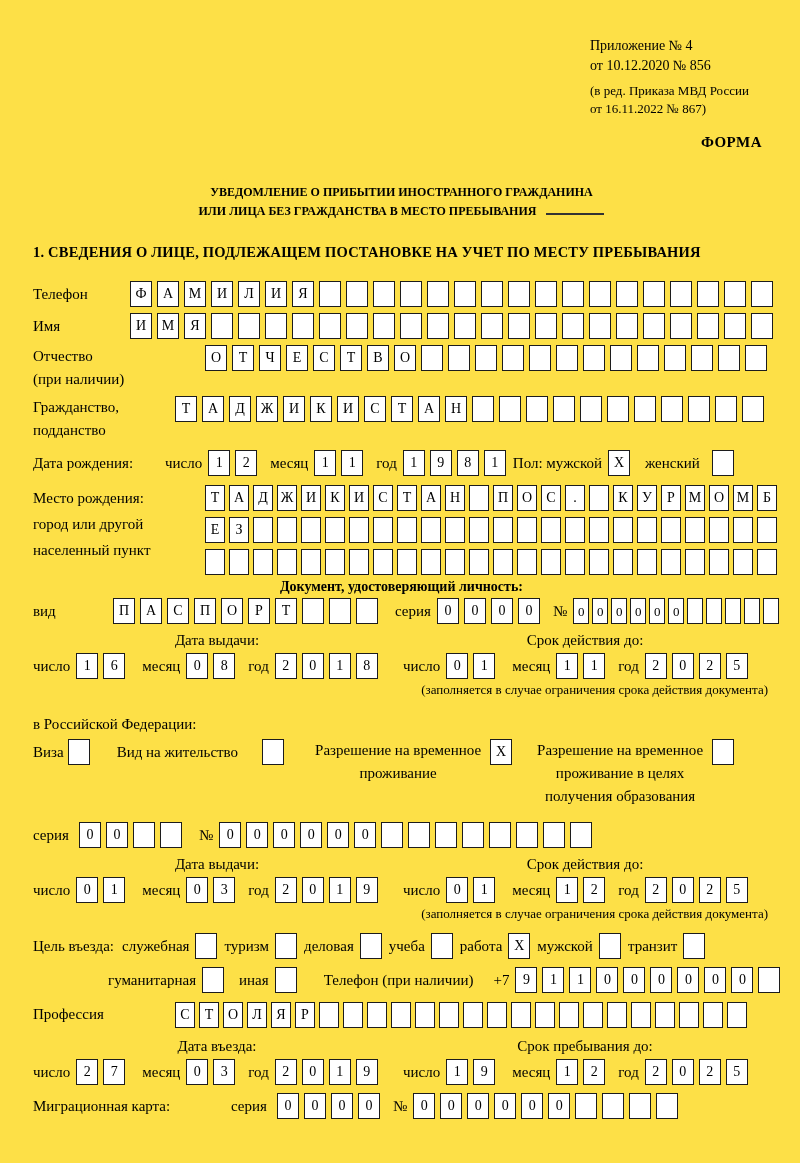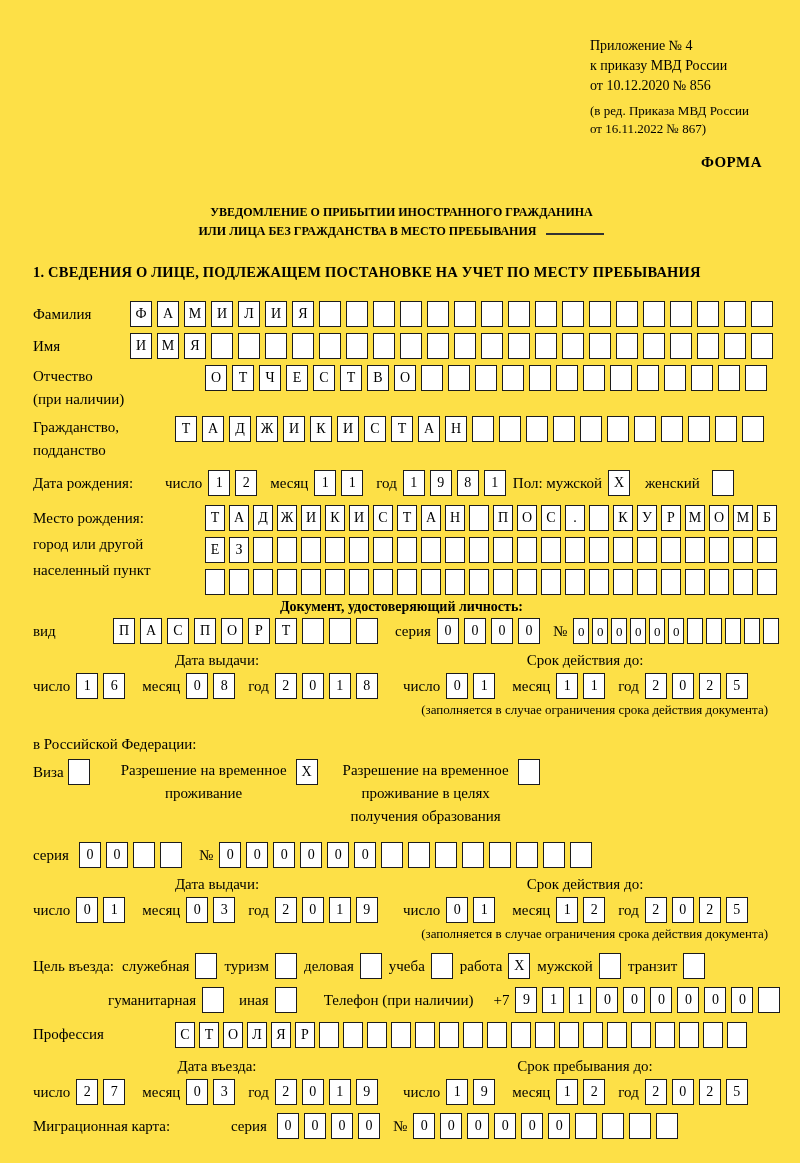--- a/index.html
+++ b/index.html
@@ -52,41 +52,40 @@
   .indent75{margin-left:75px;}
   .doc-head{text-align:center;font-weight:bold;font-size:14px;margin-top:4px;}
 </style>
 </head>
 <body>
 
 <div class="page">
 
   <div class="appendix">
     <div>Приложение № 4</div>
-    <div>к приказу МВД России</div>
     <div>от 10.12.2020 № 856</div>
     <div class="small">
       <div>(в ред. Приказа МВД России</div>
       <div>от 16.11.2022 № 867)</div>
     </div>
   </div>
 
   <div class="forma">ФОРМА</div>
 
   <div class="title">
     <div>УВЕДОМЛЕНИЕ О ПРИБЫТИИ ИНОСТРАННОГО ГРАЖДАНИНА</div>
     <div>
       <span>ИЛИ ЛИЦА БЕЗ ГРАЖДАНСТВА В МЕСТО ПРЕБЫВАНИЯ</span><span class="title-underline"></span>
     </div>
   </div>
 
   <div class="section-heading">1. СВЕДЕНИЯ О ЛИЦЕ, ПОДЛЕЖАЩЕМ ПОСТАНОВКЕ НА УЧЕТ ПО МЕСТУ ПРЕБЫВАНИЯ</div>
 
   <div class="row" style="margin-top:20px;">
-    <div class="lbl w97">Фамилия</div>
+    <div class="lbl w97">Телефон</div>
     <div class="boxes">
         <span class="cell">Ф</span>
         <span class="cell">А</span>
         <span class="cell">М</span>
         <span class="cell">И</span>
         <span class="cell">Л</span>
         <span class="cell">И</span>
         <span class="cell">Я</span>
         <span class="cell"></span>
         <span class="cell"></span>
@@ -401,20 +400,24 @@
 
   <div class="stay-doc">
     <div>в Российской Федерации:</div>
   </div>
 
   <div class="visa-row">
     <div class="visa-item">
       <span class="txt">Виза</span>
       <span class="cell cb" style="margin-left:4px;"></span>
     </div>
+    <div class="visa-item" style="margin-left:22px;">
+      <span class="txt">Вид на жительство</span>
+      <span class="cell cb" style="margin-left:24px;"></span>
+    </div>
     <div class="visa-item" style="margin-left:26px;">
       <span class="txt center">
         <span>Разрешение на временное</span><br>
         <span>проживание</span>
       </span>
       <span class="cell cb">X</span>
     </div>
     <div class="visa-item" style="margin-left:20px;">
       <span class="txt center">
         <span>Разрешение на временное</span><br>

